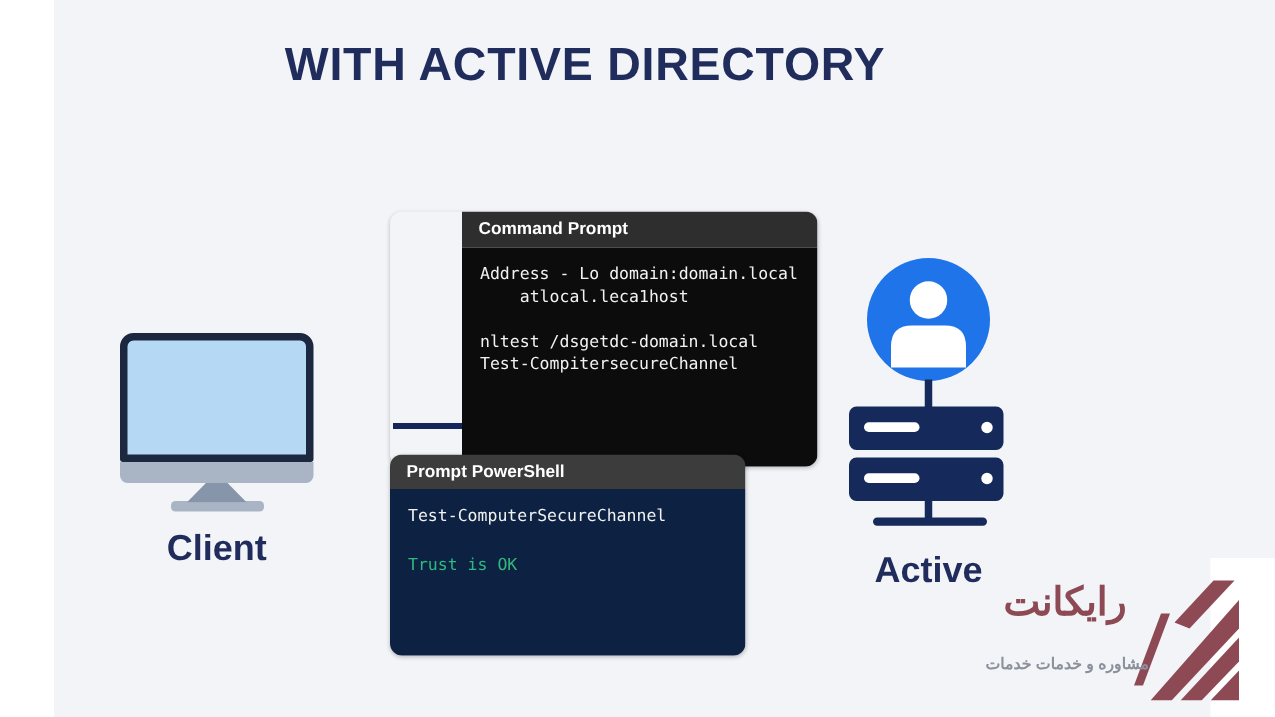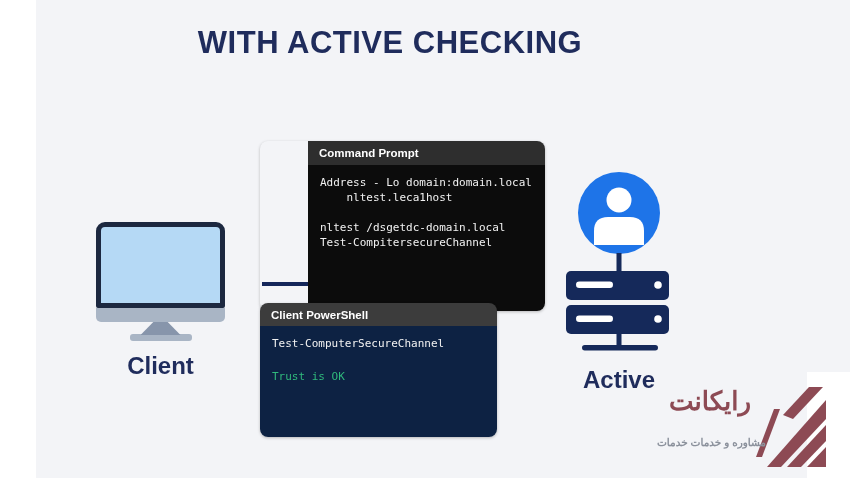--- a/index.html
+++ b/index.html
@@ -15,21 +15,21 @@
   #corner-band{left:807px;top:372px;width:43px;height:106px;}
 
   
   #title{
     position:absolute;left:0;top:22px;width:780px;
     text-align:center;color:var(--navy,#1f2c5c);
     font-weight:bold;font-size:31px;line-height:42px;letter-spacing:.5px;
   }
 
   
-  #client-group{position:absolute;left:96px;top:222px;width:129px;}
+  #client-group{position:absolute;left:80px;top:222px;width:129px;}
   .screen-frame{
     box-sizing:border-box;height:86px;width:129px;
     background:var(--screen-blue,#b5d9f5);
     border:5px solid var(--monitor-frame,#1c2840);
     border-radius:9px 9px 2px 2px;
   }
   .monitor-chin{width:129px;height:14px;background:var(--monitor-gray,#a9b5c5);border-radius:0 0 5px 5px;}
   .monitor-stand{width:40px;height:13px;margin:0 auto;background:var(--stand-gray,#8795ab);
     -webkit-clip-path:polygon(32% 0,68% 0,100% 100%,0 100%);clip-path:polygon(32% 0,68% 0,100% 100%,0 100%);}
   .monitor-base{width:62px;height:7px;margin:-1px auto 0;background:var(--monitor-gray,#a9b5c5);border-radius:3px;}
@@ -83,21 +83,21 @@
 </style>
 </head>
 <body>
 
 <div id="canvas">
 
   <div id="left-band" class="edge-band"></div>
   <div id="corner-band" class="edge-band"></div>
 
   <div id="title">
-    <div>WITH ACTIVE CHECKING</div>
+    <div>WITH ACTIVE DIRECTORY</div>
   </div>
 
   <svg id="arrow-svg" width="850" height="478" viewBox="0 0 850 478">
     <line x1="262" y1="284" x2="528" y2="284" stroke="var(--arrow-navy,#14265a)" stroke-width="4"></line>
     <polyline points="506,269 536,284 506,299" fill="none" stroke="var(--arrow-navy,#14265a)" stroke-width="5"></polyline>
   </svg>
 
   <div id="client-group">
     <div>
       <div class="screen-frame"></div>
@@ -107,30 +107,30 @@
     </div>
     <div class="device-label">Client</div>
   </div>
 
   <div id="cmd-window" class="term-window">
     <div class="term-titlebar">
       <span>Command Prompt</span>
     </div>
     <div class="term-body">
       <div class="term-line">Address - Lo domain:domain.local</div>
-      <div class="term-line">    nltest.leca1host</div>
+      <div class="term-line">    atlocal.leca1host</div>
       <div class="term-line"></div>
       <div class="term-line">nltest /dsgetdc-domain.local</div>
       <div class="term-line">Test-CompitersecureChannel</div>
     </div>
   </div>
 
   <div id="ps-window" class="term-window">
     <div class="term-titlebar">
-      <span>Client PowerShell</span>
+      <span>Prompt PowerShell</span>
     </div>
     <div class="term-body">
       <div class="term-line">Test-ComputerSecureChannel</div>
       <div class="term-line ps-result">Trust is OK</div>
     </div>
   </div>
 
   <div id="ad-group">
     <svg width="118" height="180" viewBox="0 0 118 180">
       <circle class="f-blue" cx="59" cy="42" r="41"></circle>

